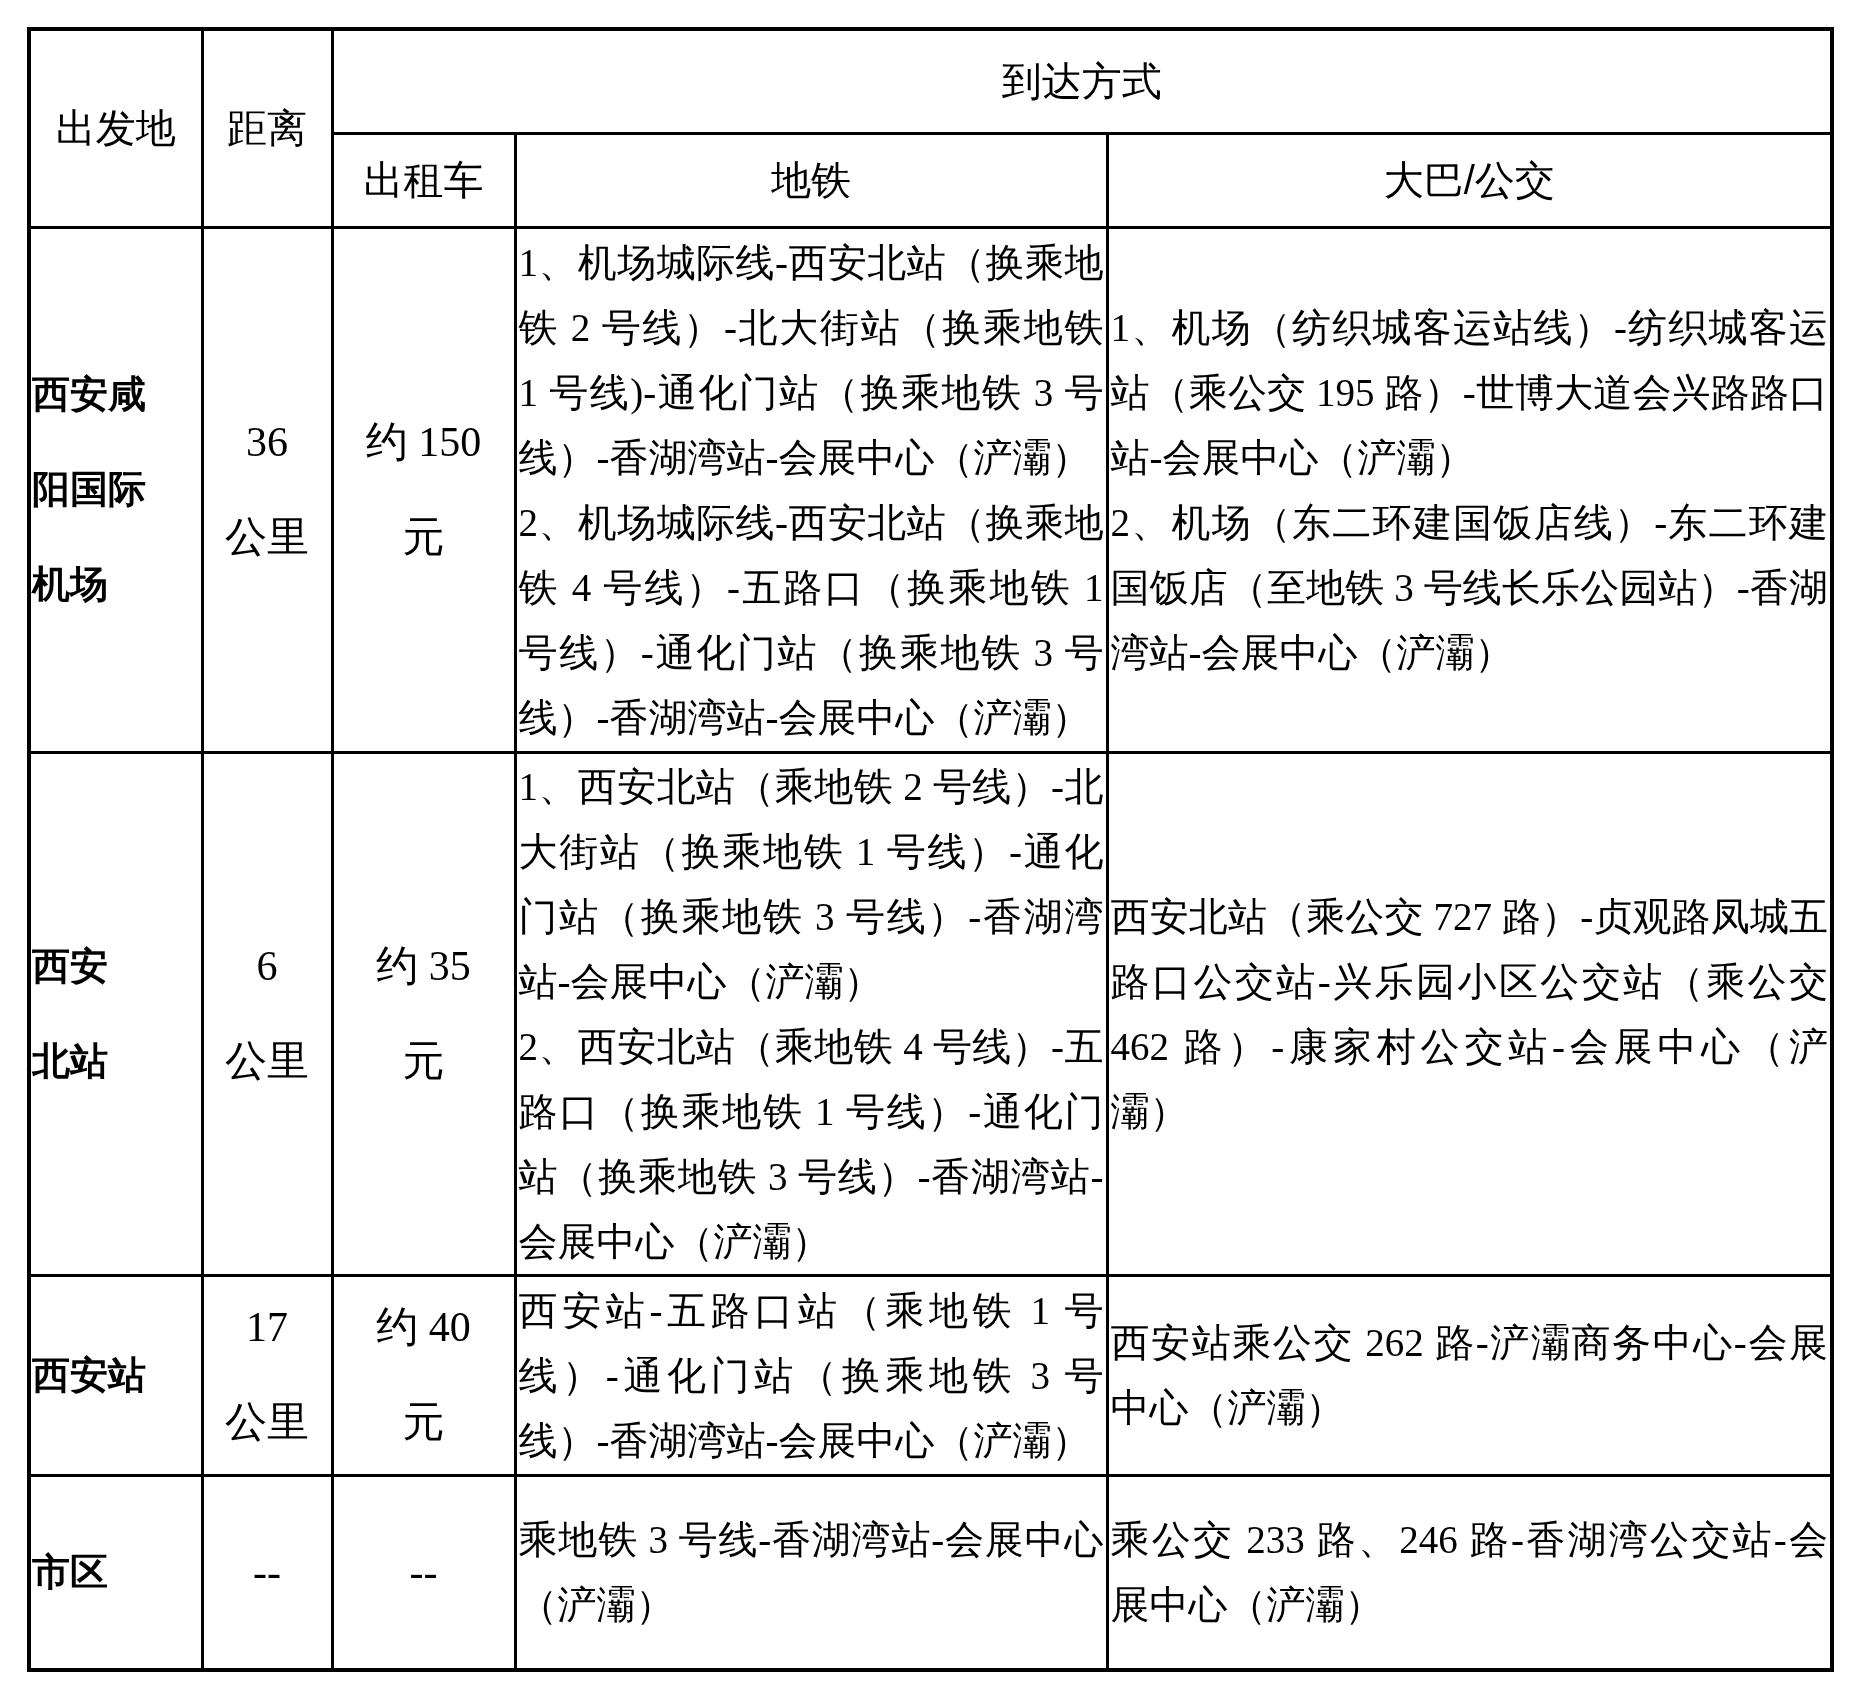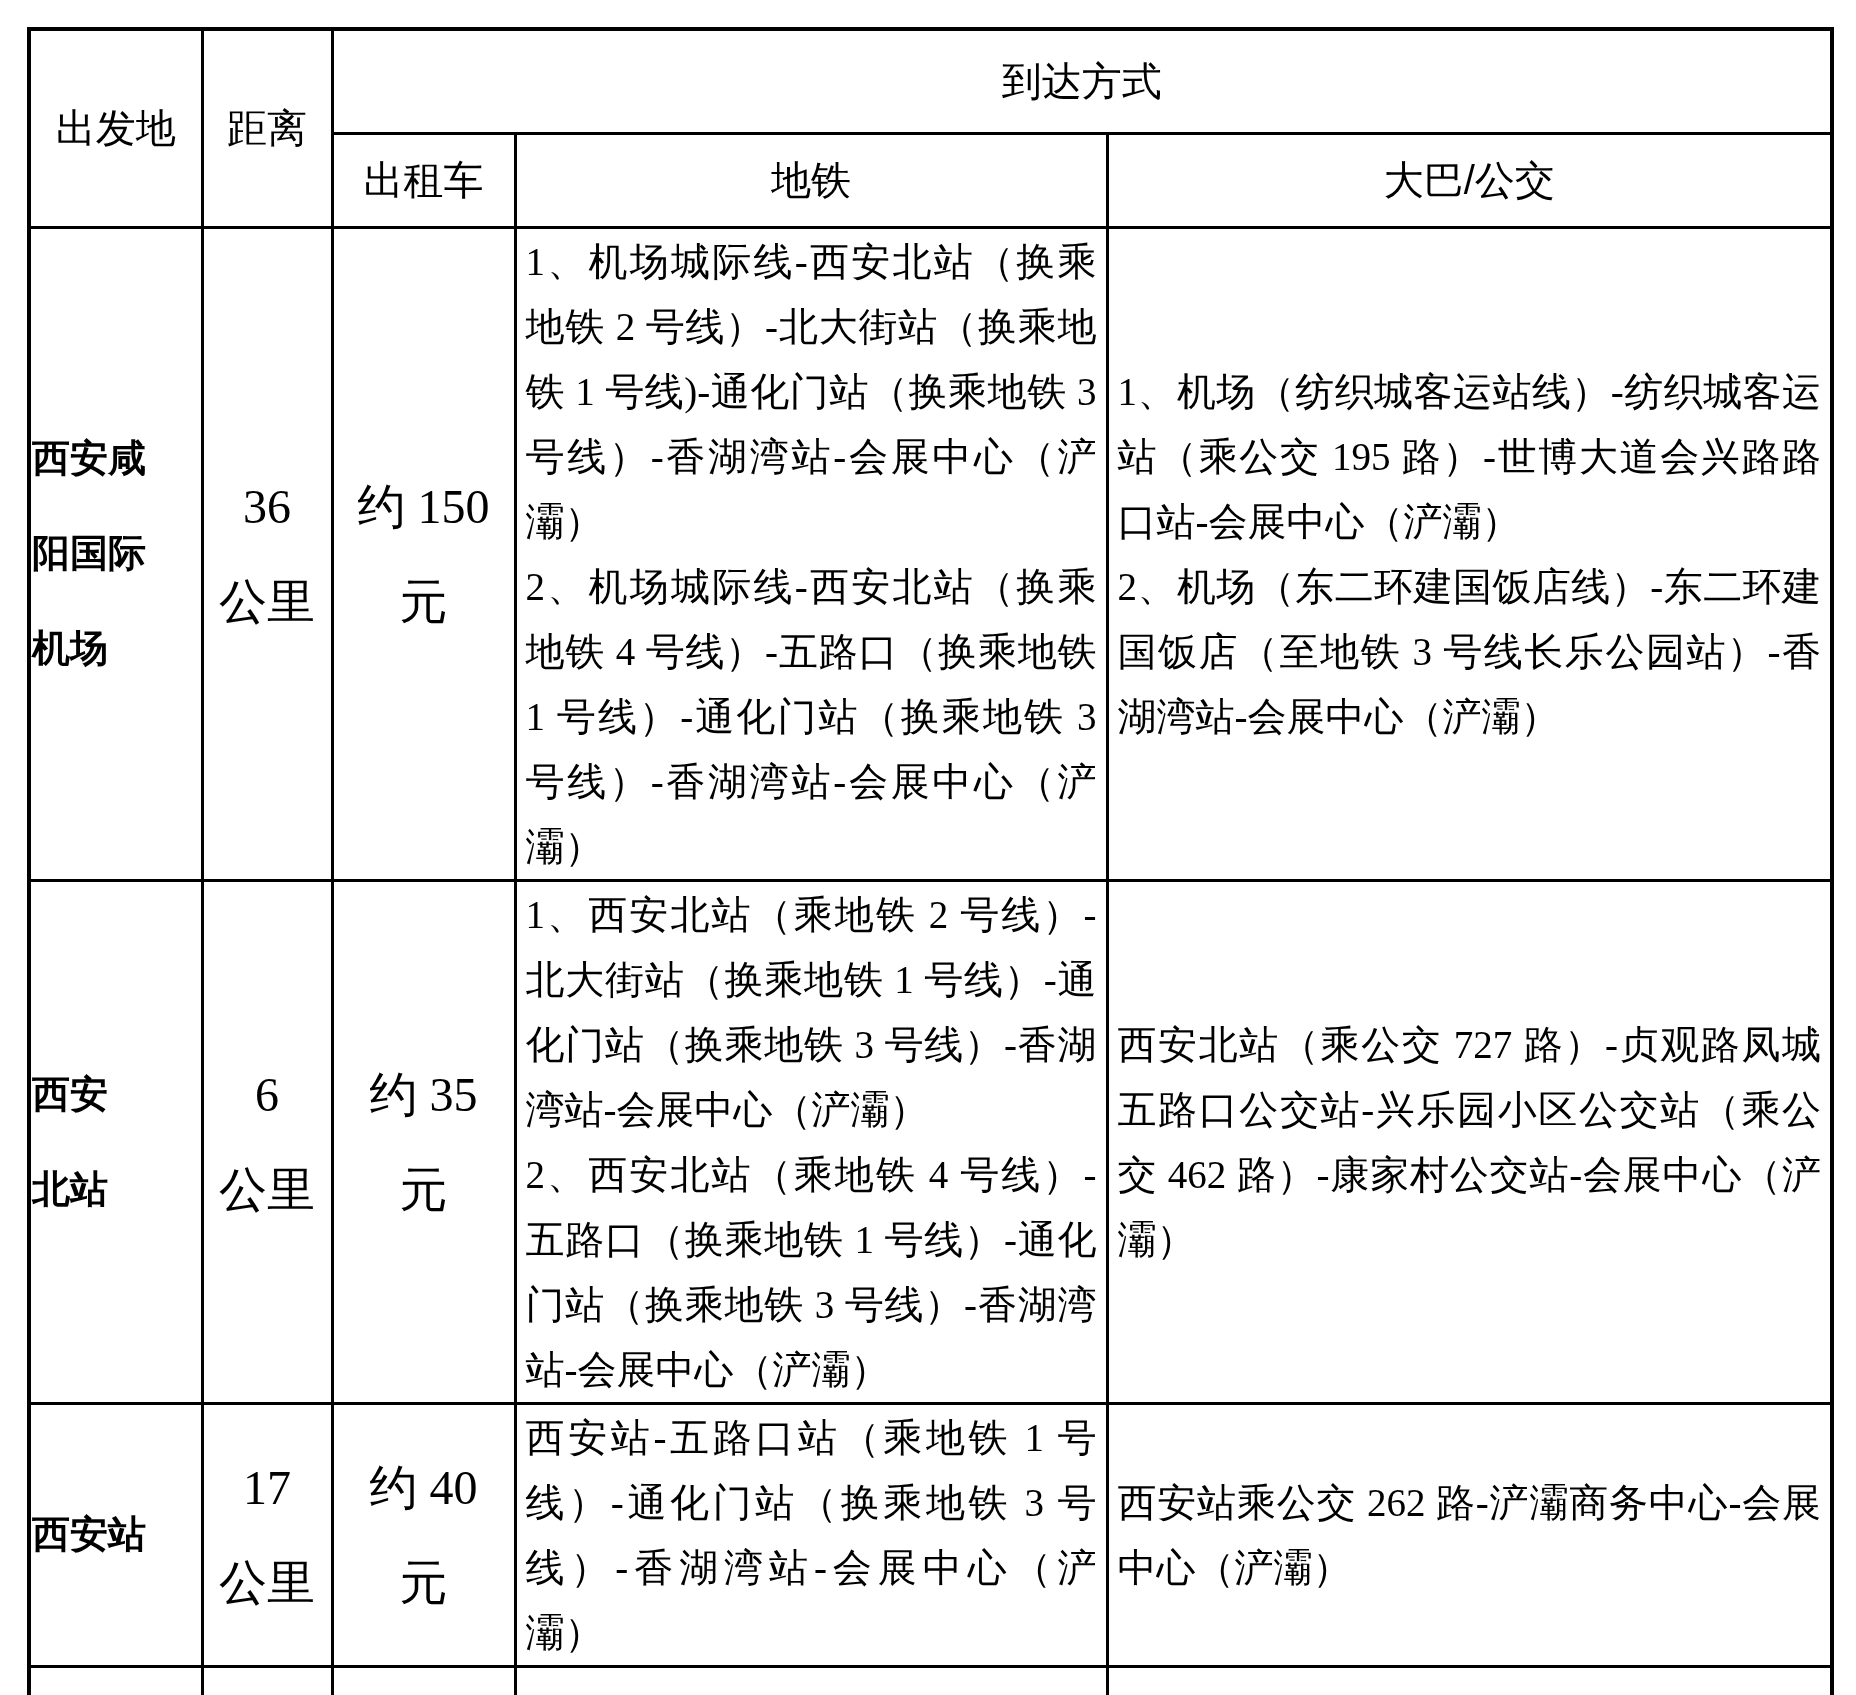--- a/index.html
+++ b/index.html
@@ -41,31 +41,31 @@
   
   td.label-cell {
     font-family: "Liberation Sans", "DejaVu Sans", sans-serif;
     font-weight: bold;
     font-size: 38px;
     line-height: 95px;
     white-space: pre-line;
   }
   
   td.num-cell {
-    font-size: 48px;
+    font-size: 42px;
     text-align: center;
     line-height: 95px;
     white-space: pre-line;
   }
   
   td.body-cell {
     font-size: 39px;
     line-height: 65px;
     text-align: justify;
-    padding: 0 9px;
+    padding: 0 2px;
     white-space: pre-line;
   }
 </style>
 </head>
 <body>
 
 <table class="transport">
   <colgroup>
     <col style="width:173px">
     <col style="width:130px">

